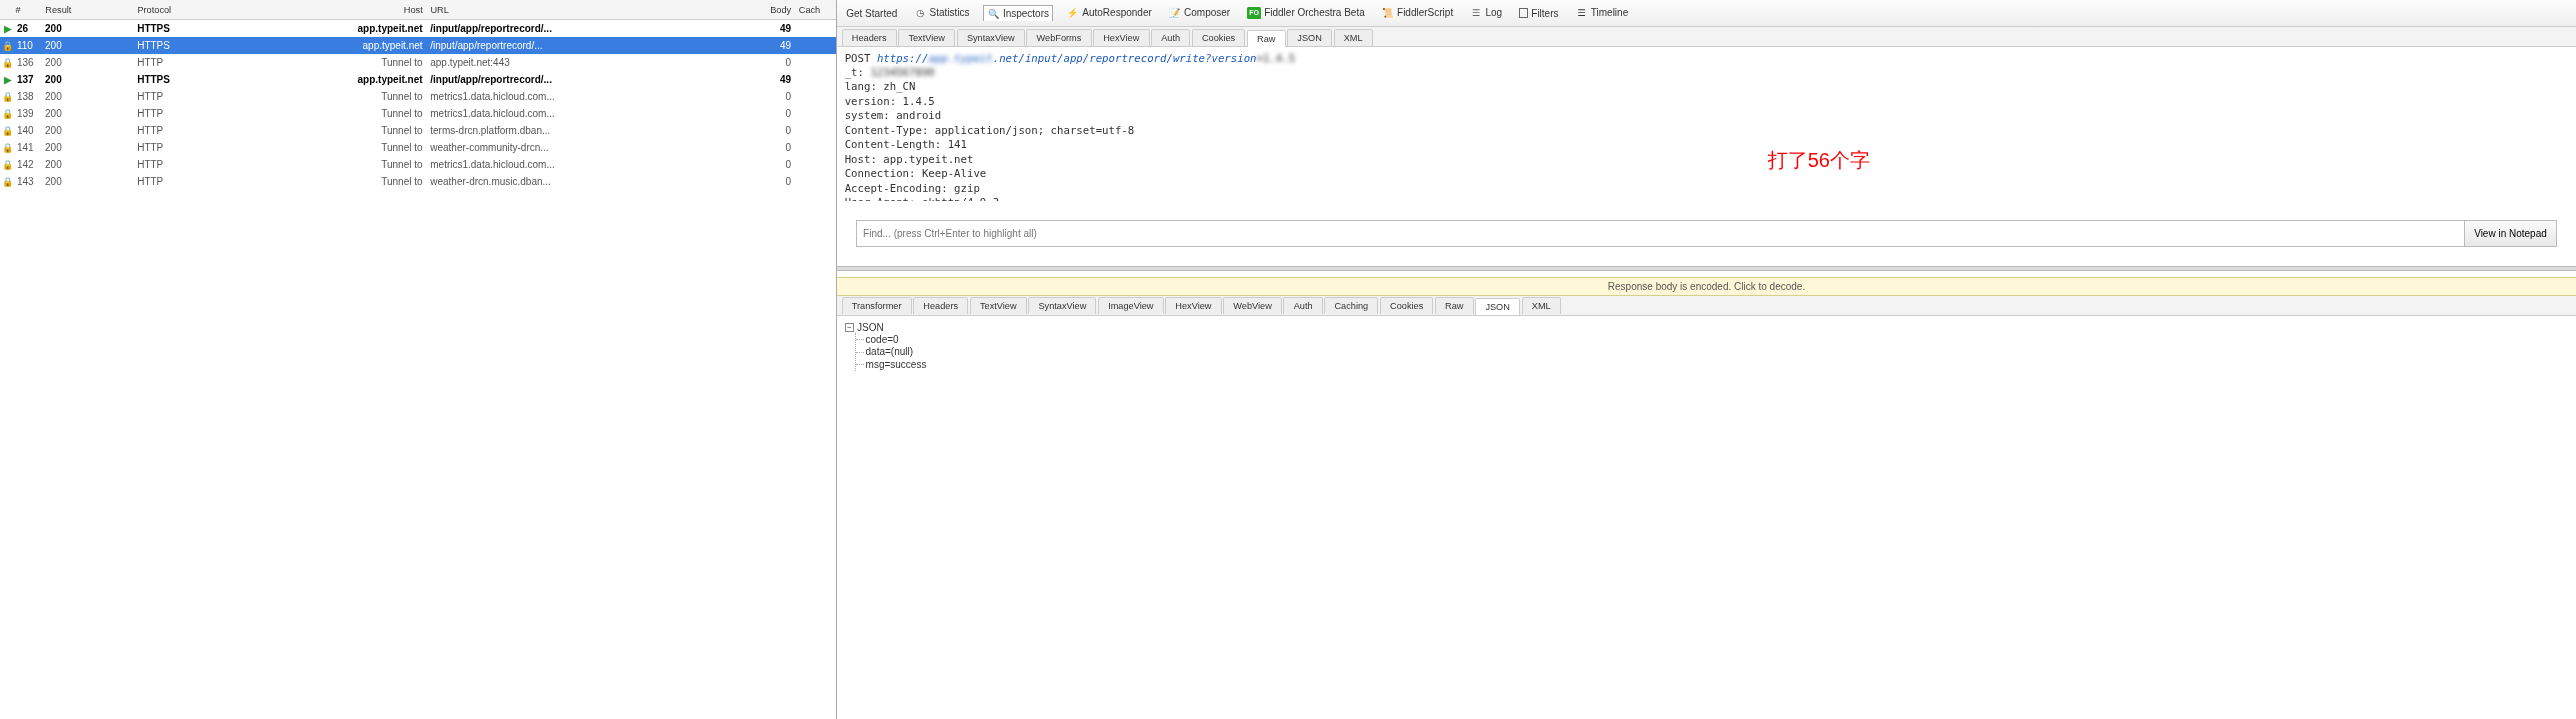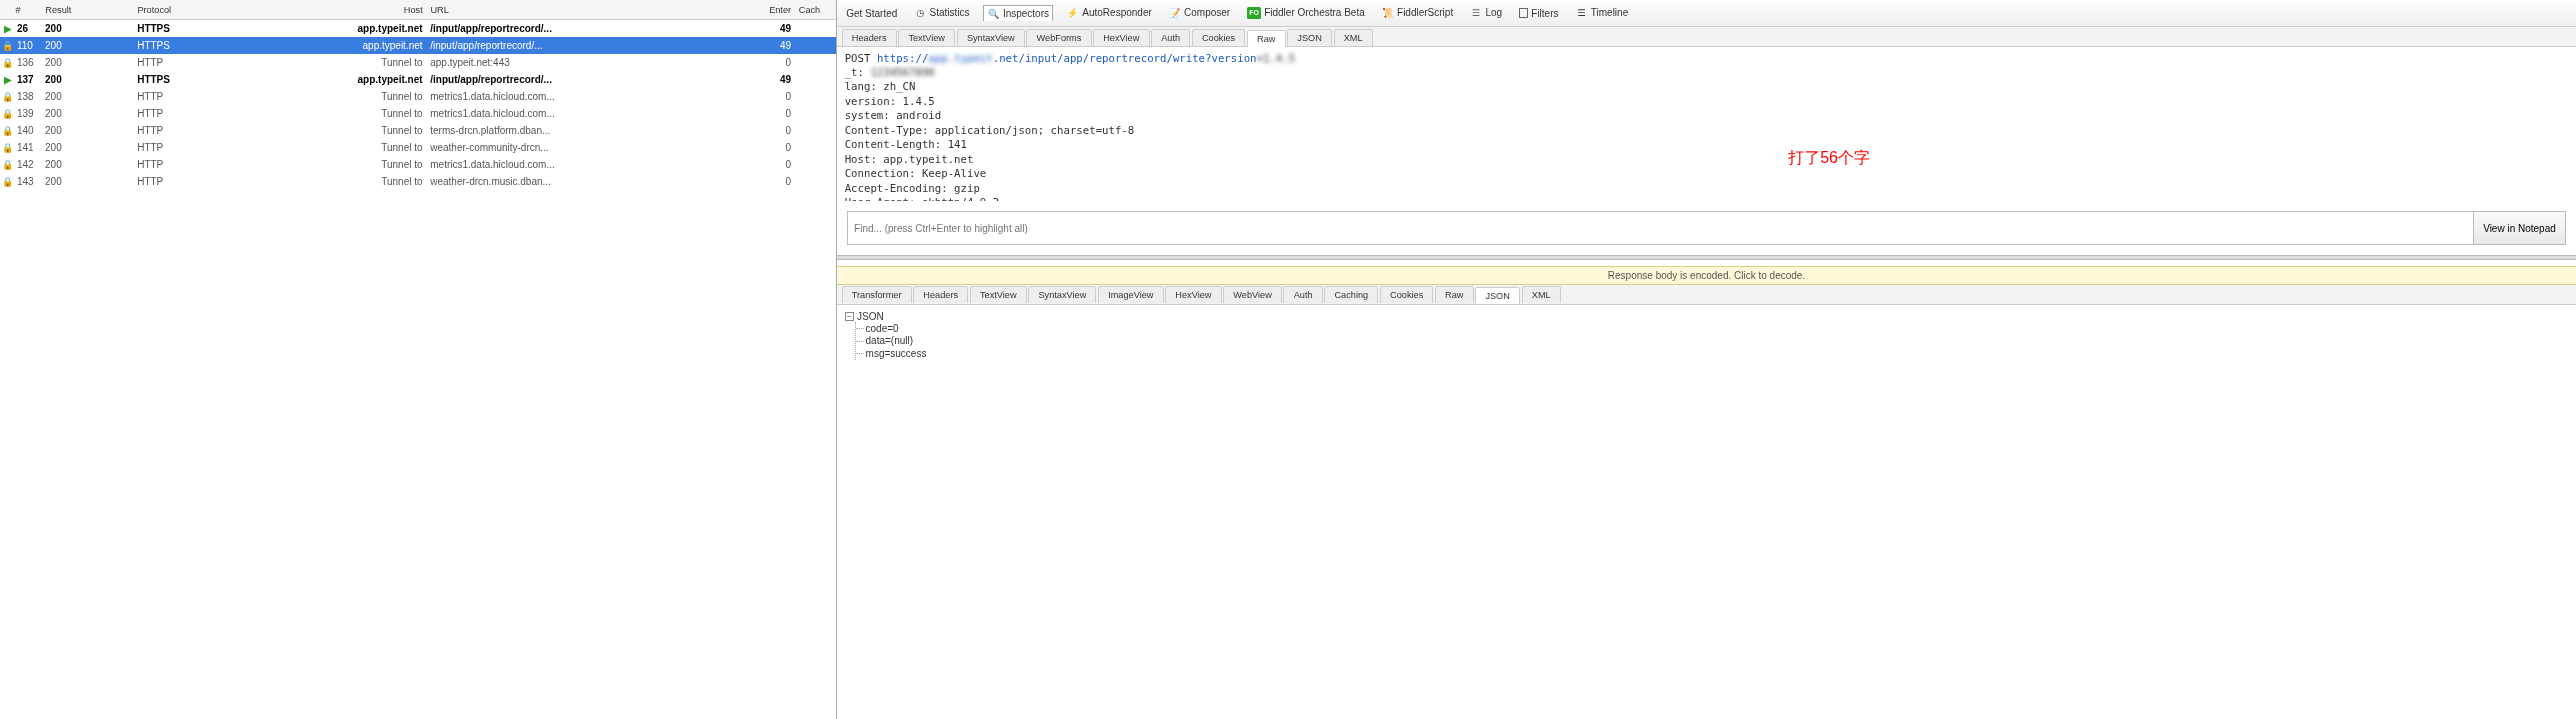--- a/index.html
+++ b/index.html
@@ -133,37 +133,37 @@
       padding: 4.6px 7.7px;
       font-family: "Consolas", monospace;
       font-size: 10.7px;
       line-height: 1.35;
       color: #333;
       white-space: pre;
       overflow: hidden;
       position: relative;
       height: 154px;
     }
-    .raw-request a { color: #1a5abf; }
+    .raw-request a { color: #1a5abf; font-style: italic; }
     .blurred-url { color: #1a5abf; filter: blur(2.3px); display: inline-block; }
     .blurred-t { filter: blur(2.3px); display: inline-block; width: 46px; }
     .blurred-version { filter: blur(2.3px); display: inline-block; width: 92px; }
     .annotation {
       position: absolute;
       right: 706px;
       top: 100px;
       color: #ff0000;
-      font-size: 16px;
+      font-size: 20px;
       font-family: "Microsoft YaHei", sans-serif;
     }
     .find-bar {
       display: flex;
       border: 0.8px solid #bbb;
-      margin: 10px;
-      height: 34px;
+      margin: 19px;
+      height: 27px;
     }
     .find-input {
       flex: 1;
       border: none;
       padding: 3.1px 6.1px;
       font-size: 10px;
       color: #999;
       outline: none;
     }
     .view-notepad {
@@ -245,21 +245,21 @@
 </head>
 <body>
 
 <div class="left-panel">
   <div class="sessions-header">
     <div class="col-id">#</div>
     <div class="col-result">Result</div>
     <div class="col-protocol">Protocol</div>
     <div class="col-host">Host</div>
     <div class="col-url">URL</div>
-    <div class="col-body">Enter</div>
+    <div class="col-body">Body</div>
     <div class="col-cach">Cach</div>
   </div>
   <div id="session-list">
       <div class="session-row bold">
         <div class="col-id">
           <span class="icon icon-green">▶</span>
           <span class="sid">26</span>
         </div>
         <div class="col-result">200</div>
         <div class="col-protocol">HTTPS</div>

